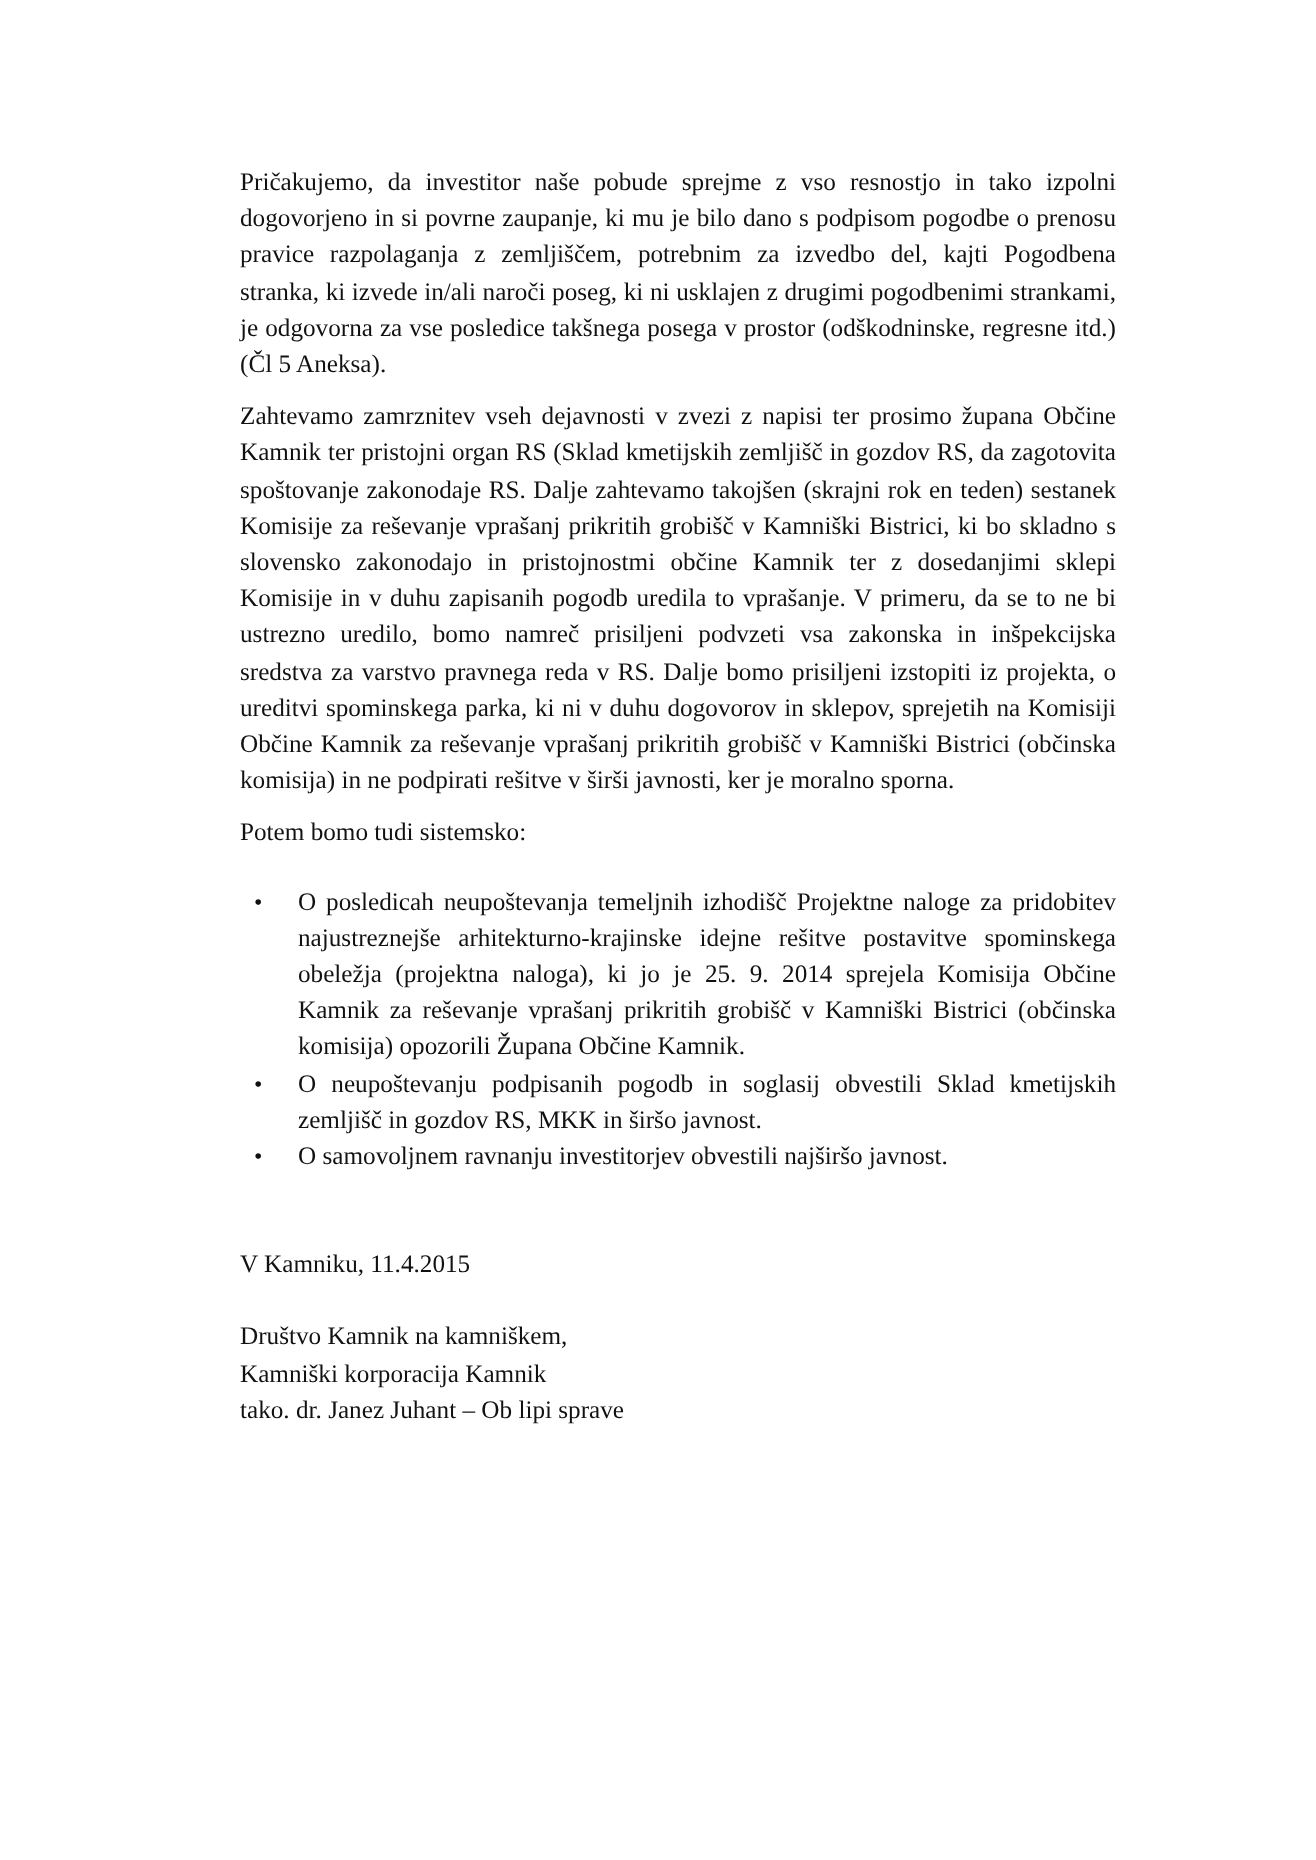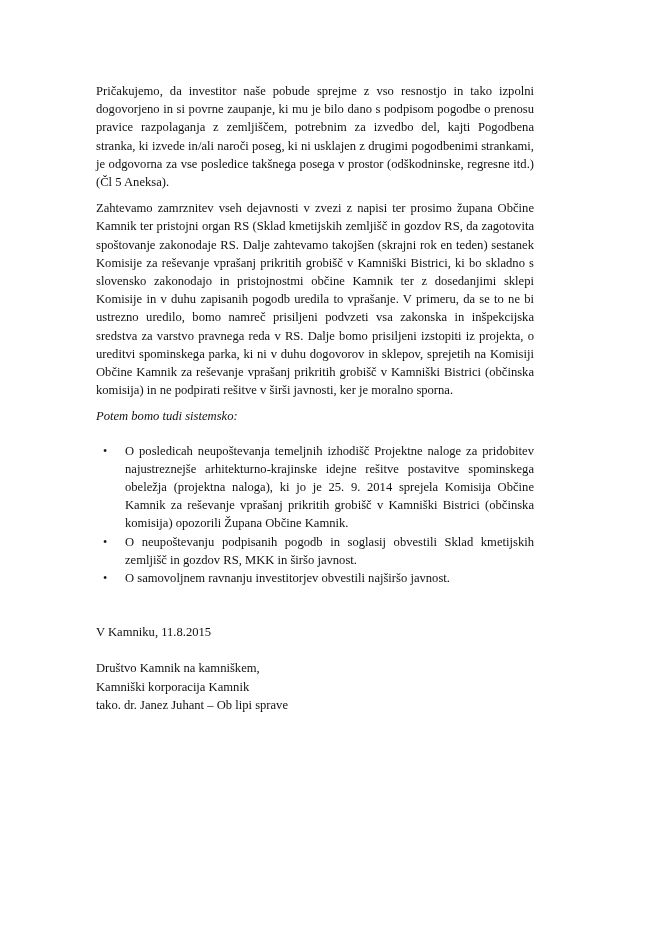--- a/index.html
+++ b/index.html
@@ -1,48 +1,48 @@
 <!DOCTYPE html>
 <html><head>
 <meta charset="utf-8">
 <style>
   html, body { margin: 0; padding: 0; background: #ffffff; }
   body { width: 658px; height: 930px; position: relative; overflow: hidden; }
   .page {
-    position: absolute; left: 96px; top: 82px; width: 438px;
+    position: absolute; left: 120px; top: 82px; width: 438px;
     font-family: "Liberation Serif", "DejaVu Serif", serif;
     font-size: 12.6px; line-height: 18.2px; color: #111111;
   }
   p { margin: 0 0 8px 0; text-align: justify; }
   b { font-weight: normal; }
   ul { margin: 6px 0 0 0; padding: 0; list-style: none; }
   li { position: relative; padding-left: 29px; text-align: justify; margin: 0; }
   li .bullet { position: absolute; left: 7px; top: 0; font-size: 12px; }
   .spacer-lg { height: 36px; }
   .spacer-md { height: 18px; }
   .sig p { margin: 0; text-align: left; }
 </style>
 </head>
 <body>
 
 <div class="page">
   <p>Pričakujemo, da investitor naše pobude sprejme z vso resnostjo in tako izpolni dogovorjeno in si povrne zaupanje, ki mu je bilo dano s podpisom pogodbe o prenosu pravice razpolaganja z zemljiščem, potrebnim za izvedbo del, kajti Pogodbena stranka, ki izvede in/ali naroči poseg, ki ni usklajen z drugimi pogodbenimi strankami, je odgovorna za vse posledice takšnega posega v prostor (odškodninske, regresne itd.) (Čl 5 Aneksa).</p>
 
   <p><span>Zahtevamo zamrznitev vseh dejavnosti v zvezi z napisi ter prosimo župana Občine Kamnik ter pristojni organ RS (Sklad kmetijskih zemljišč in gozdov RS, da zagotovita spoštovanje zakonodaje RS. Dalje zahtevamo takojšen (skrajni rok en teden) sestanek </span><b>Komisije za reševanje vprašanj prikritih grobišč v Kamniški Bistrici,</b><b>  ki bo skladno s slovensko zakonodajo in pristojnostmi  občine Kamnik ter z dosedanjimi sklepi Komisije in v duhu zapisanih pogodb uredila to vprašanje. V primeru, </b><span>da se to ne bi ustrezno uredilo, bomo namreč prisiljeni podvzeti vsa zakonska in inšpekcijska  sredstva za varstvo pravnega reda v RS. Dalje bomo prisiljeni izstopiti iz projekta, o ureditvi spominskega parka, ki ni v duhu dogovorov in sklepov, sprejetih na Komisiji Občine Kamnik za reševanje vprašanj prikritih grobišč v Kamniški Bistrici (občinska komisija) in ne podpirati rešitve v širši javnosti, ker je moralno sporna.</span></p>
 
-  <p style="margin-bottom:16px;font-style:italic;">Potem bomo tudi sistemsko:</p>
+  <p style="margin-bottom:16px;">Potem bomo tudi sistemsko:</p>
 
   <ul>
     <li><span class="bullet">•</span><span>O posledicah neupoštevanja temeljnih izhodišč Projektne naloge za pridobitev najustreznejše arhitekturno-krajinske idejne rešitve postavitve spominskega obeležja (projektna naloga), ki jo je 25. 9. 2014 sprejela Komisija Občine Kamnik za reševanje vprašanj prikritih grobišč v Kamniški Bistrici (občinska komisija) opozorili Župana Občine Kamnik.</span></li>
     <li><span class="bullet">•</span><span>O neupoštevanju podpisanih pogodb in soglasij obvestili Sklad kmetijskih zemljišč in gozdov RS, MKK in širšo javnost.</span></li>
     <li><span class="bullet">•</span><span>O samovoljnem ravnanju investitorjev obvestili najširšo javnost.</span></li>
   </ul>
 
   <div class="spacer-lg"></div>
 
   <div class="sig">
-    <p>V Kamniku, 11.8.2015</p>
+    <p>V Kamniku, 11.4.2015</p>
     <div class="spacer-md"></div>
     <p>Društvo Kamnik na kamniškem,</p>
     <p>Kamniški korporacija Kamnik</p>
     <p>tako. dr. Janez Juhant – Ob lipi sprave</p>
   </div>
 </div>
 
 </body></html>

